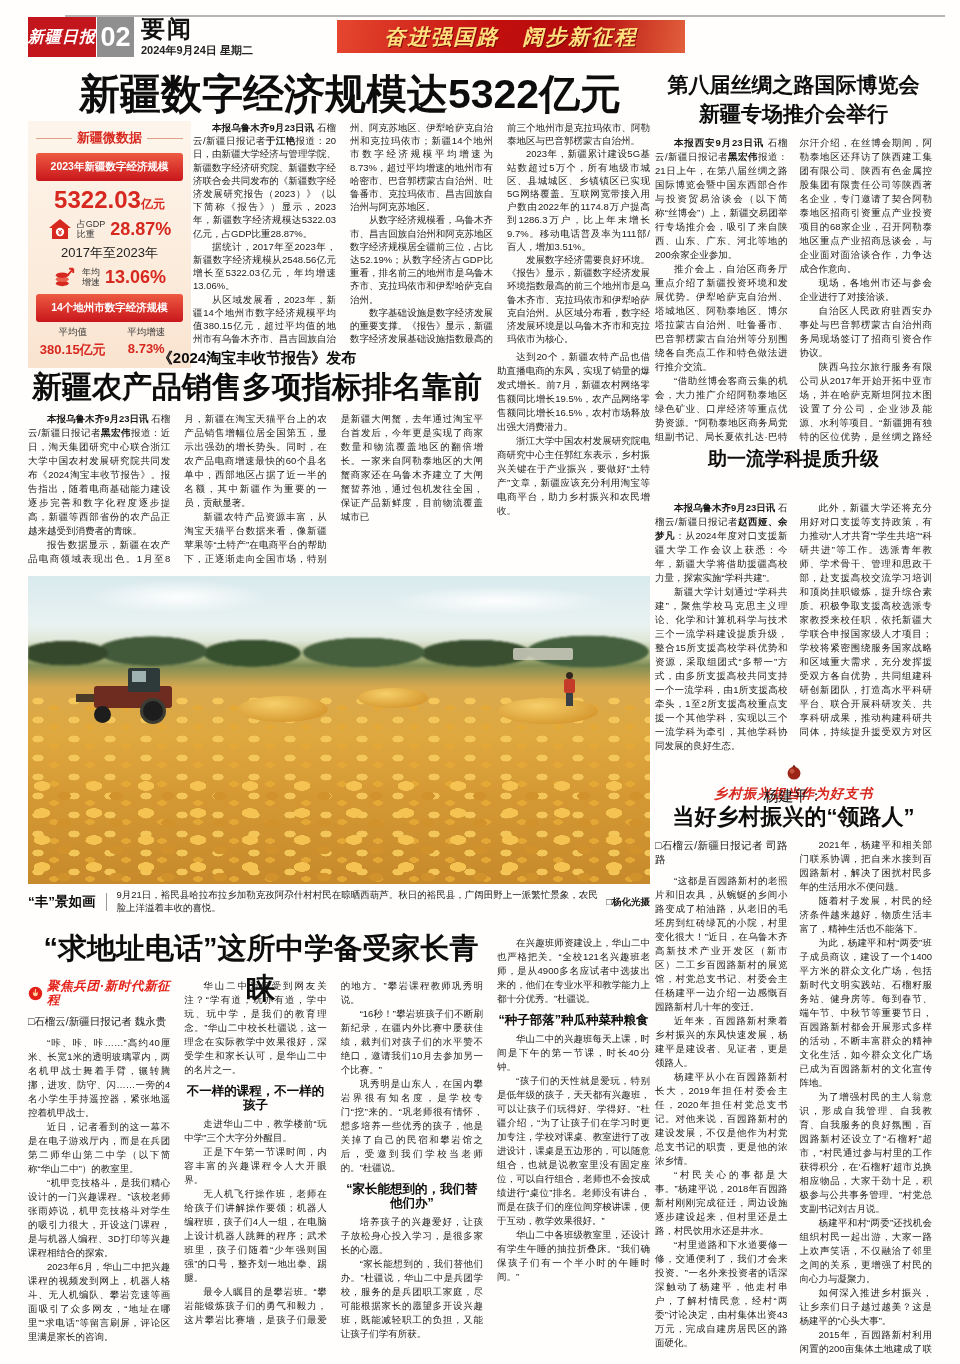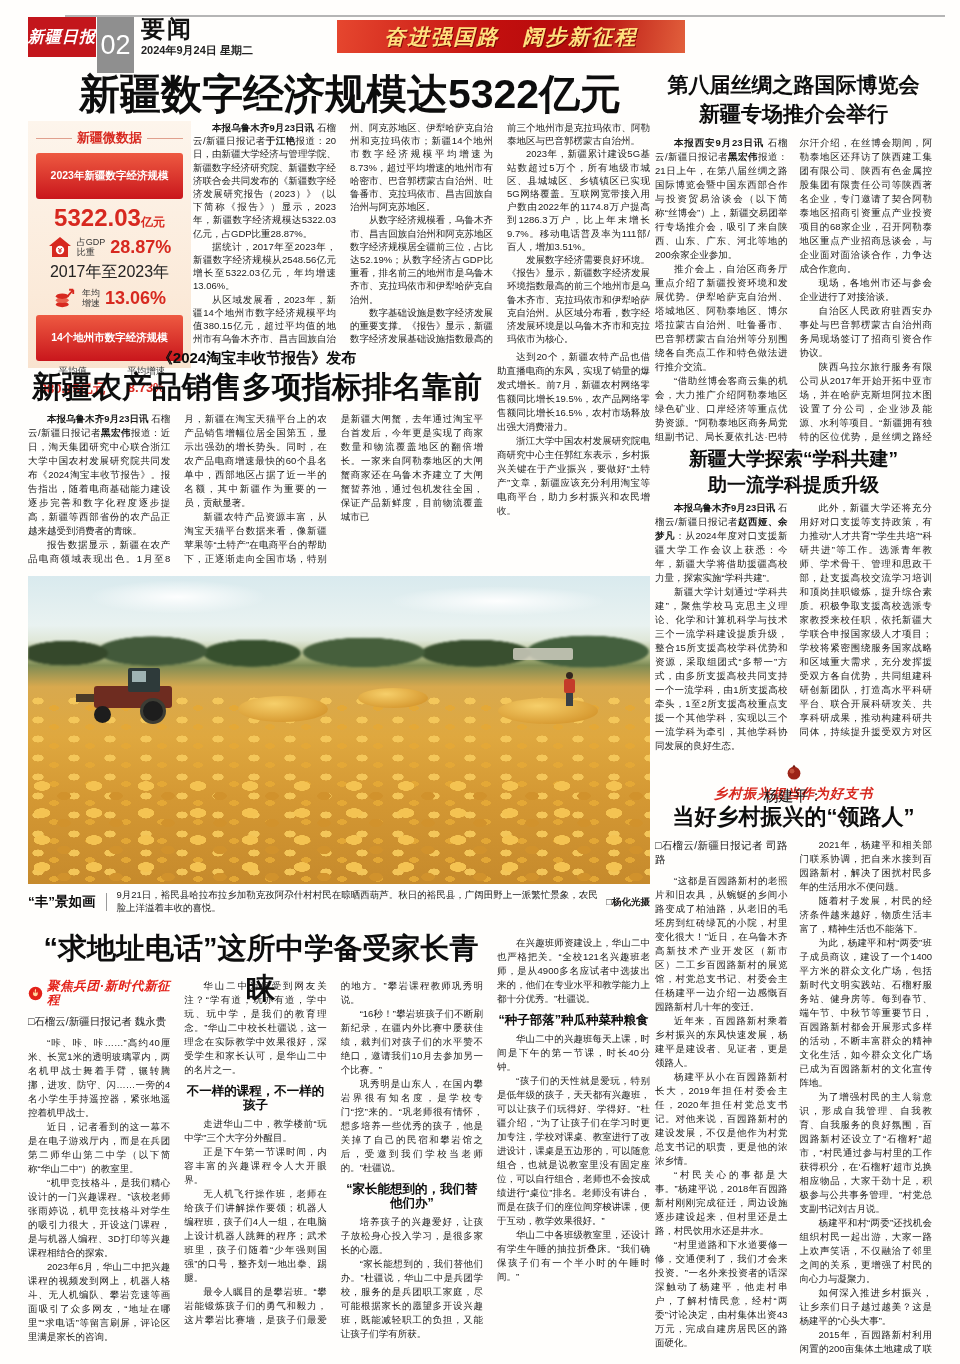--- a/index.html
+++ b/index.html
@@ -4,22 +4,22 @@
 <style>
   html,body{margin:0;padding:0;background:#ffffff;}
   .page{position:relative;width:960px;height:1364px;background:#fffefc;overflow:hidden;
         font-family:"Liberation Sans","DejaVu Sans",sans-serif;color:#1c1c1c;}
   .abs{position:absolute;}
   
   .toprule{position:absolute;left:65px;top:15px;width:880px;height:2px;background:#b5b5b5;}
   .logo{position:absolute;left:28px;top:17px;width:68px;height:40px;background:#c3161c;color:#fff;
         display:flex;align-items:center;justify-content:center;font-family:"Liberation Serif","DejaVu Serif",serif;
         font-style:italic;font-weight:bold;font-size:16px;letter-spacing:1px;}
-  .pagenum{position:absolute;left:97px;top:17px;width:37px;height:56px;background:#8f8f8f;color:#fff;
-        display:flex;align-items:center;justify-content:center;font-size:27px;font-weight:normal;}
+  .pagenum{position:absolute;left:97px;top:17px;width:37px;height:40px;background:#8f8f8f;color:#fff;
+        display:flex;align-items:center;justify-content:center;font-size:27px;font-weight:bold;}
   .sectionname{position:absolute;left:141px;top:13px;font-size:24px;font-weight:900;color:#111;letter-spacing:2px;}
   .dateline{position:absolute;left:141px;top:43px;font-size:11px;font-weight:bold;color:#222;}
   .banner{position:absolute;left:337px;top:20px;width:348px;height:33px;
         background:linear-gradient(100deg,#e6472f 0%,#c20f0e 45%,#b30a0c 70%,#e2603c 100%);
         display:flex;align-items:center;justify-content:center;}
   .banner span{font-style:italic;font-weight:900;font-size:21px;color:#ffe07e;letter-spacing:2px;
         text-shadow:1px 1px 0 #7e0604;}
   
   .h-lead{position:absolute;left:50px;top:68px;width:600px;font-size:41px;font-weight:900;color:#0d0d0d;
         text-align:center;letter-spacing:0px;line-height:52px;}
@@ -34,27 +34,27 @@
   .lh14 {line-height:14px;}
   .byline{font-weight:normal;font-size:10.5px;text-indent:0 !important;margin:0 0 8px 0 !important;}
   .badge-row{display:flex;align-items:center;gap:4px;margin-bottom:7px;}
   .badge-row .txt{color:#e32119;font-weight:900;font-style:italic;font-size:12.5px;letter-spacing:0.5px;}
   
   .infog{position:absolute;left:28px;top:121px;width:163px;height:247px;
         background:linear-gradient(180deg,#fdf5ec 0%,#fbead9 70%,#f9e3cf 100%);padding:8px 8px;box-sizing:border-box;}
   .infog .ttl{display:flex;align-items:center;gap:5px;justify-content:center;color:#d7281f;font-weight:900;font-size:13px;}
   .infog .ttl:before,.infog .ttl:after{content:"";flex:1;height:1px;background:#e0a08e;}
   .redbar{margin-top:6px;background:linear-gradient(180deg,#ee5a41,#c9161c);border-radius:3px;color:#fff;
-        font-size:10.5px;font-weight:bold;text-align:center;padding:16px 0;}
+        font-size:10.5px;font-weight:bold;text-align:center;padding:7px 0;}
   .bigval{color:#d7281f;font-weight:900;text-align:center;font-size:24px;margin:5px 0 2px 0;}
   .bigval small{font-size:12px;font-weight:900;}
   .stat-row{display:flex;align-items:center;justify-content:center;gap:5px;margin:4px 0;}
   .stat-lbl{font-size:9px;color:#333;line-height:10.5px;text-align:left;}
   .stat-val{font-size:18px;font-weight:900;color:#d7281f;}
-  .period{font-size:16px;text-align:center;color:#222;margin-top:3px;}
+  .period{font-size:13px;text-align:center;color:#222;margin-top:3px;}
   .avg-grid{display:flex;margin-top:4px;}
   .avg-grid>div{flex:1;text-align:center;}
   .avg-l{font-size:9.5px;color:#333;}
   .avg-v{font-size:13px;font-weight:900;color:#d7281f;margin-top:2px;}
   
   .photo{position:absolute;left:28px;top:576px;width:622px;height:308px;overflow:hidden;
     background:linear-gradient(180deg,#d9eaee 0%,#e9f2f1 16%,#dfe7d8 21%,#aeb886 26%,#7e8c55 29%,
       #d8a94e 36%,#dfa83f 52%,#d49833 72%,#c68a2c 100%);}
   .cloud{position:absolute;border-radius:50%;background:radial-gradient(ellipse,rgba(255,255,255,.95),rgba(255,255,255,0) 70%);}
   .treeline{position:absolute;left:0;top:52px;width:100%;height:42px;filter:blur(1.2px);background:
@@ -253,21 +253,20 @@
   <div class="abs body-txt cols2 lh14" style="left:655px;top:136px;width:277px;height:308px;">
       <p><b>本报西安9月23日讯</b> 石榴云/新疆日报记者<b>黑宏伟</b>报道：21日上午，在第八届丝绸之路国际博览会暨中国东西部合作与投资贸易洽谈会（以下简称“丝博会”）上，新疆交易团举行专场推介会，吸引了来自陕西、山东、广东、河北等地的200余家企业参加。</p>
       <p>推介会上，自治区商务厅重点介绍了新疆投资环境和发展优势。伊犁哈萨克自治州、塔城地区、阿勒泰地区、博尔塔拉蒙古自治州、吐鲁番市、巴音郭楞蒙古自治州等分别围绕各自亮点工作和特色做法进行推介交流。</p>
       <p>“借助丝博会客商云集的机会，大力推广介绍阿勒泰地区绿色矿业、口岸经济等重点优势资源。”阿勒泰地区商务局党组副书记、局长夏依扎达·巴特尔汗介绍，在丝博会期间，阿勒泰地区还拜访了陕西建工集团有限公司、陕西有色金属控股集团有限责任公司等陕西著名企业，专门邀请了契合阿勒泰地区招商引资重点产业投资项目的68家企业，召开阿勒泰地区重点产业招商恳谈会，与企业面对面洽谈合作，力争达成合作意向。</p>
       <p>现场，各地州市还与参会企业进行了对接洽谈。</p>
       <p>自治区人民政府驻西安办事处与巴音郭楞蒙古自治州商务局现场签订了招商引资合作协议。</p>
       <p>陕西乌拉尔旅行服务有限公司从2017年开始开拓中亚市场，并在哈萨克斯坦阿拉木图设置了分公司，企业涉及能源、水利等项目。“新疆拥有独特的区位优势，是丝绸之路经济带核心区。”该公司董事长王建国说，陕西和新疆发展关系密切，公司目前正与霍尔果斯市一家企业洽谈合作，这次参加推介会也让公司看到了更多商机，希望能够达成更多合作。</p>
     </div>
 
   <div class="h-side" style="top:446px;font-size:19px;line-height:26px;">
-    <div>新疆大学探索“学科共建”</div>
     <div>助一流学科提质升级</div>
   </div>
   <div class="abs body-txt cols2 lh14" style="left:655px;top:501px;width:277px;height:258px;">
       <p><b>本报乌鲁木齐9月23日讯</b> 石榴云/新疆日报记者<b>赵西娅、余梦凡</b>：从2024年度对口支援新疆大学工作会议上获悉：今年，新疆大学将借助援疆高校力量，探索实施“学科共建”。</p>
       <p>新疆大学计划通过“学科共建”，聚焦学校马克思主义理论、化学和计算机科学与技术三个一流学科建设提质升级，整合15所支援高校学科优势和资源，采取组团式“多帮一”方式，由多所支援高校共同支持一个一流学科，由1所支援高校牵头，1至2所支援高校重点支援一个其他学科，实现以三个一流学科为牵引，其他学科协同发展的良好生态。</p>
       <p>此外，新疆大学还将充分用好对口支援等支持政策，有力推动“人才共育”“学生共培”“科研共进”等工作。选派青年教师、学术骨干、管理和思政干部，赴支援高校交流学习培训和顶岗挂职锻炼，提升综合素质。积极争取支援高校选派专家教授来校任职，依托新疆大学联合申报国家级人才项目；学校将紧密围绕服务国家战略和区域重大需求，充分发挥援受双方各自优势，共同组建科研创新团队，打造高水平科研平台、联合开展科研攻关、共享科研成果，推动构建科研共同体，持续提升援受双方对区域经济社会发展的支撑力和贡献力。</p>
     </div>
 
   <div class="marker">
     <span>

